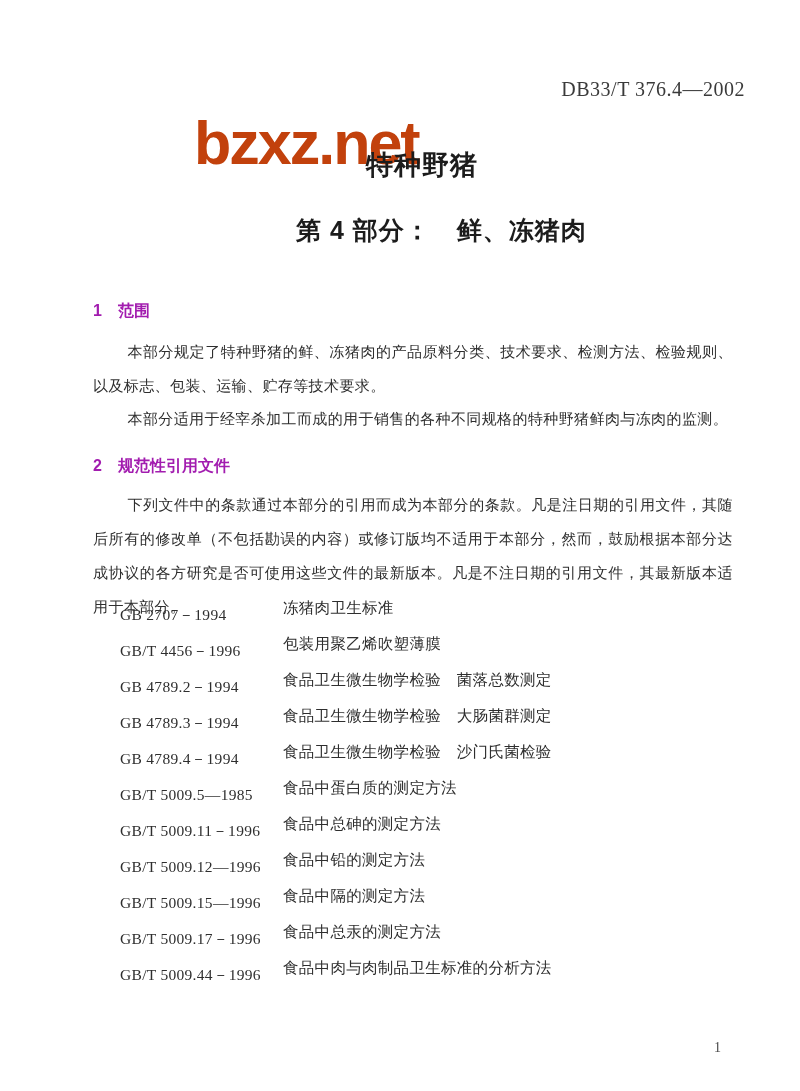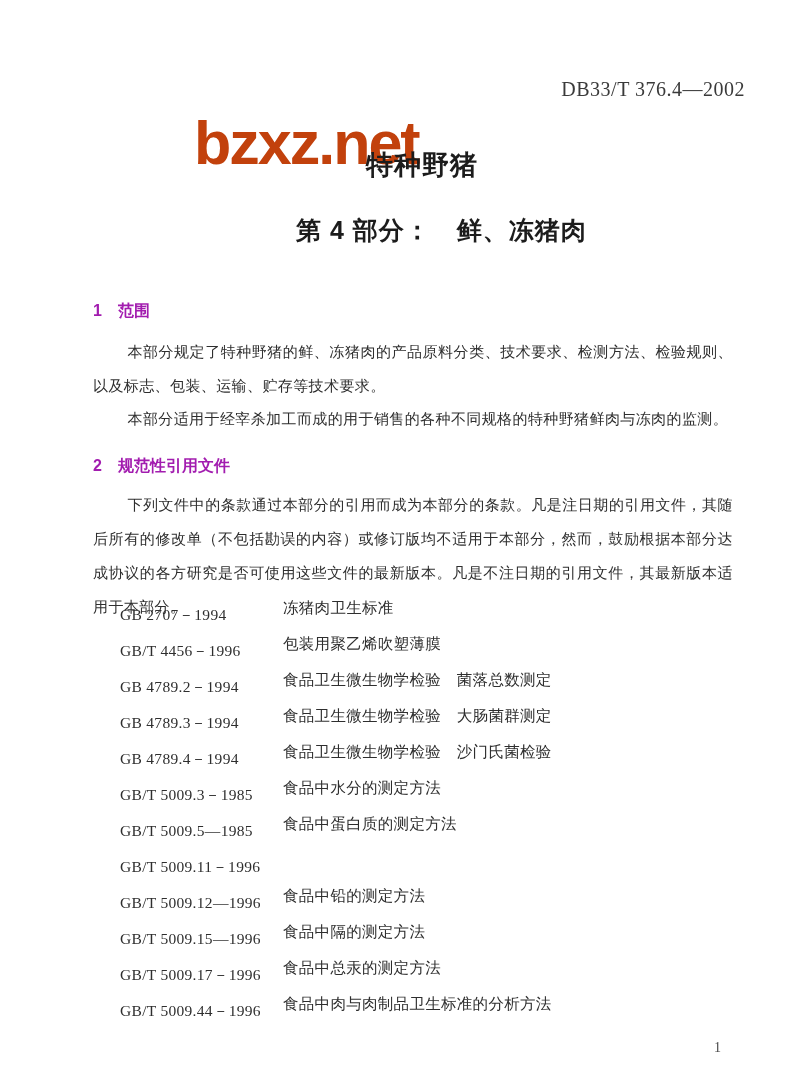--- a/index.html
+++ b/index.html
@@ -155,29 +155,26 @@
     </div>
     <div class="ref-row">
       <span class="ref-code">GB 4789.3－1994</span>
       <span class="ref-title">食品卫生微生物学检验　大肠菌群测定</span>
     </div>
     <div class="ref-row">
       <span class="ref-code">GB 4789.4－1994</span>
       <span class="ref-title">食品卫生微生物学检验　沙门氏菌检验</span>
     </div>
     <div class="ref-row">
-      <span class="ref-code">GB/T 5009.3－1985</span>
-      <span class="ref-title">食品中水分的测定方法</span>
-    </div>
-    <div class="ref-row">
       <span class="ref-code">GB/T 5009.5—1985</span>
       <span class="ref-title">食品中蛋白质的测定方法</span>
     </div>
     <div class="ref-row">
       <span class="ref-code">GB/T 5009.11－1996</span>
+      <span class="ref-title">食品中总砷的测定方法</span>
     </div>
     <div class="ref-row">
       <span class="ref-code">GB/T 5009.12—1996</span>
       <span class="ref-title">食品中铅的测定方法</span>
     </div>
     <div class="ref-row">
       <span class="ref-code">GB/T 5009.15—1996</span>
       <span class="ref-title">食品中隔的测定方法</span>
     </div>
     <div class="ref-row">

